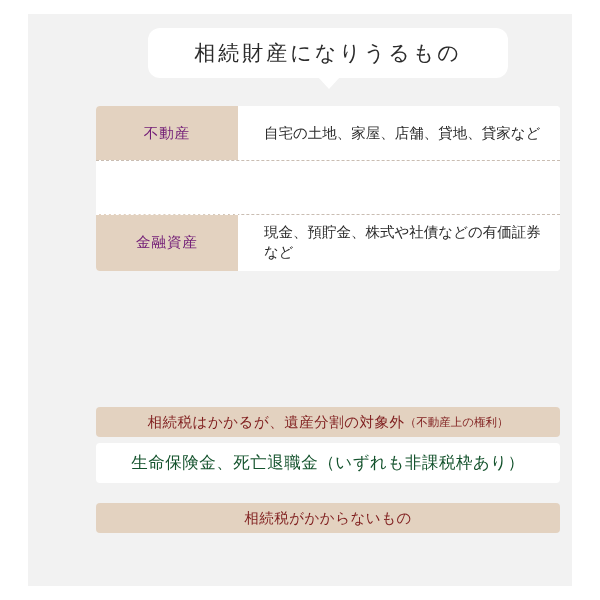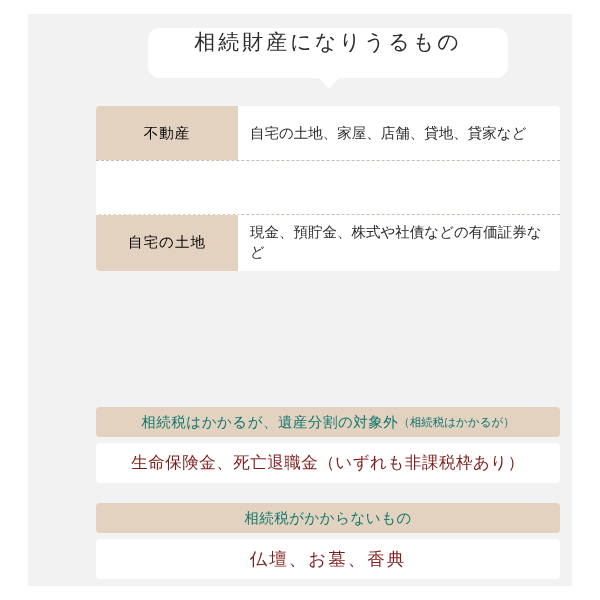--- a/index.html
+++ b/index.html
@@ -30,20 +30,21 @@
   
   .title-box {
     position: absolute;
     left: 120px;
     top: 14px;
     width: 360px;
     height: 50px;
     background: #ffffff;
     border-radius: 12px;
     display: flex;
+    align-items: center;
     justify-content: center;
   }
   .title-text {
     font-size: 21px;
     letter-spacing: 3px;
     color: #2b2b2b;
     white-space: nowrap;
   }
   .title-arrow {
     position: absolute;
@@ -76,21 +77,21 @@
     position: absolute;
     left: 0;
     right: 0;
     top: 0;
     border-top: 1px dashed #c9bdb2;
   }
   .cell-label {
     width: 142px;
     flex: 0 0 142px;
     background: #e3d2c0;
-    color: #000000;
+    color: #701a75;
     font-size: 14.5px;
     letter-spacing: 1px;
     display: flex;
     align-items: center;
     justify-content: center;
     text-align: center;
     box-sizing: border-box;
     padding: 6px 4px;
   }
   .row + .row .cell-label::after {
@@ -102,32 +103,32 @@
     border-top: 1px dashed #ffffff;
   }
   .cell-value {
     flex: 1 1 auto;
     background: #ffffff;
     color: #2b2b2b;
     font-size: 14.5px;
     display: flex;
     align-items: center;
     box-sizing: border-box;
-    padding: 8px 10px 8px 12px;
+    padding: 8px 10px 8px 26px;
     line-height: 1.4;
   }
   
   .block {
     position: absolute;
     left: 68px;
     width: 464px;
   }
   .block-head {
     background: #e3d2c0;
-    color: #0f766e;
+    color: #7f1d1d;
     border-radius: 4px;
     height: 30px;
     display: flex;
     align-items: center;
     justify-content: center;
     font-size: 14.5px;
     letter-spacing: 0.5px;
     box-sizing: border-box;
     padding: 0 6px;
     white-space: nowrap;
@@ -138,21 +139,21 @@
   }
   .block-body {
     margin-top: 6px;
     background: #ffffff;
     border-radius: 4px;
     height: 40px;
     display: flex;
     align-items: center;
     justify-content: center;
     font-size: 16.5px;
-    color: #7f1d1d;
+    color: #14532d;
     letter-spacing: 0.5px;
     box-sizing: border-box;
     padding: 0 6px;
     white-space: nowrap;
   }
   #block-1 { top: 393px; }
   #block-2 { top: 489px; text-align: right; }
   #block-2 .block-body { font-size: 17.5px; letter-spacing: 2px; }
 </style>
 </head>
@@ -170,38 +171,37 @@
 
       <div class="row">
         <div class="cell-label">不動産</div>
         <div class="cell-value">自宅の土地、家屋、店舗、貸地、貸家など</div>
       </div>
 
       <div class="row">
       </div>
 
       <div class="row">
-        <div class="cell-label">自宅の土地</div>
+        <div class="cell-label">金融資産</div>
         <div class="cell-value">現金、預貯金、株式や社債などの有価証券など</div>
       </div>
 
 
 
     </div>
 
     <div class="block" id="block-1">
       <div class="block-head">
         <span>相続税はかかるが、遺産分割の対象外</span>
-          <span class="small">（相続税はかかるが）</span>
+          <span class="small">（不動産上の権利）</span>
       </div>
       <div class="block-body">生命保険金、死亡退職金（いずれも非課税枠あり）</div>
     </div>
 
     <div class="block" id="block-2">
       <div class="block-head">
         <span>相続税がかからないもの</span>
           <span class="small"></span>
       </div>
-      <div class="block-body">仏壇、お墓、香典</div>
     </div>
 
   </div>
 </div>
 
 </body></html>

